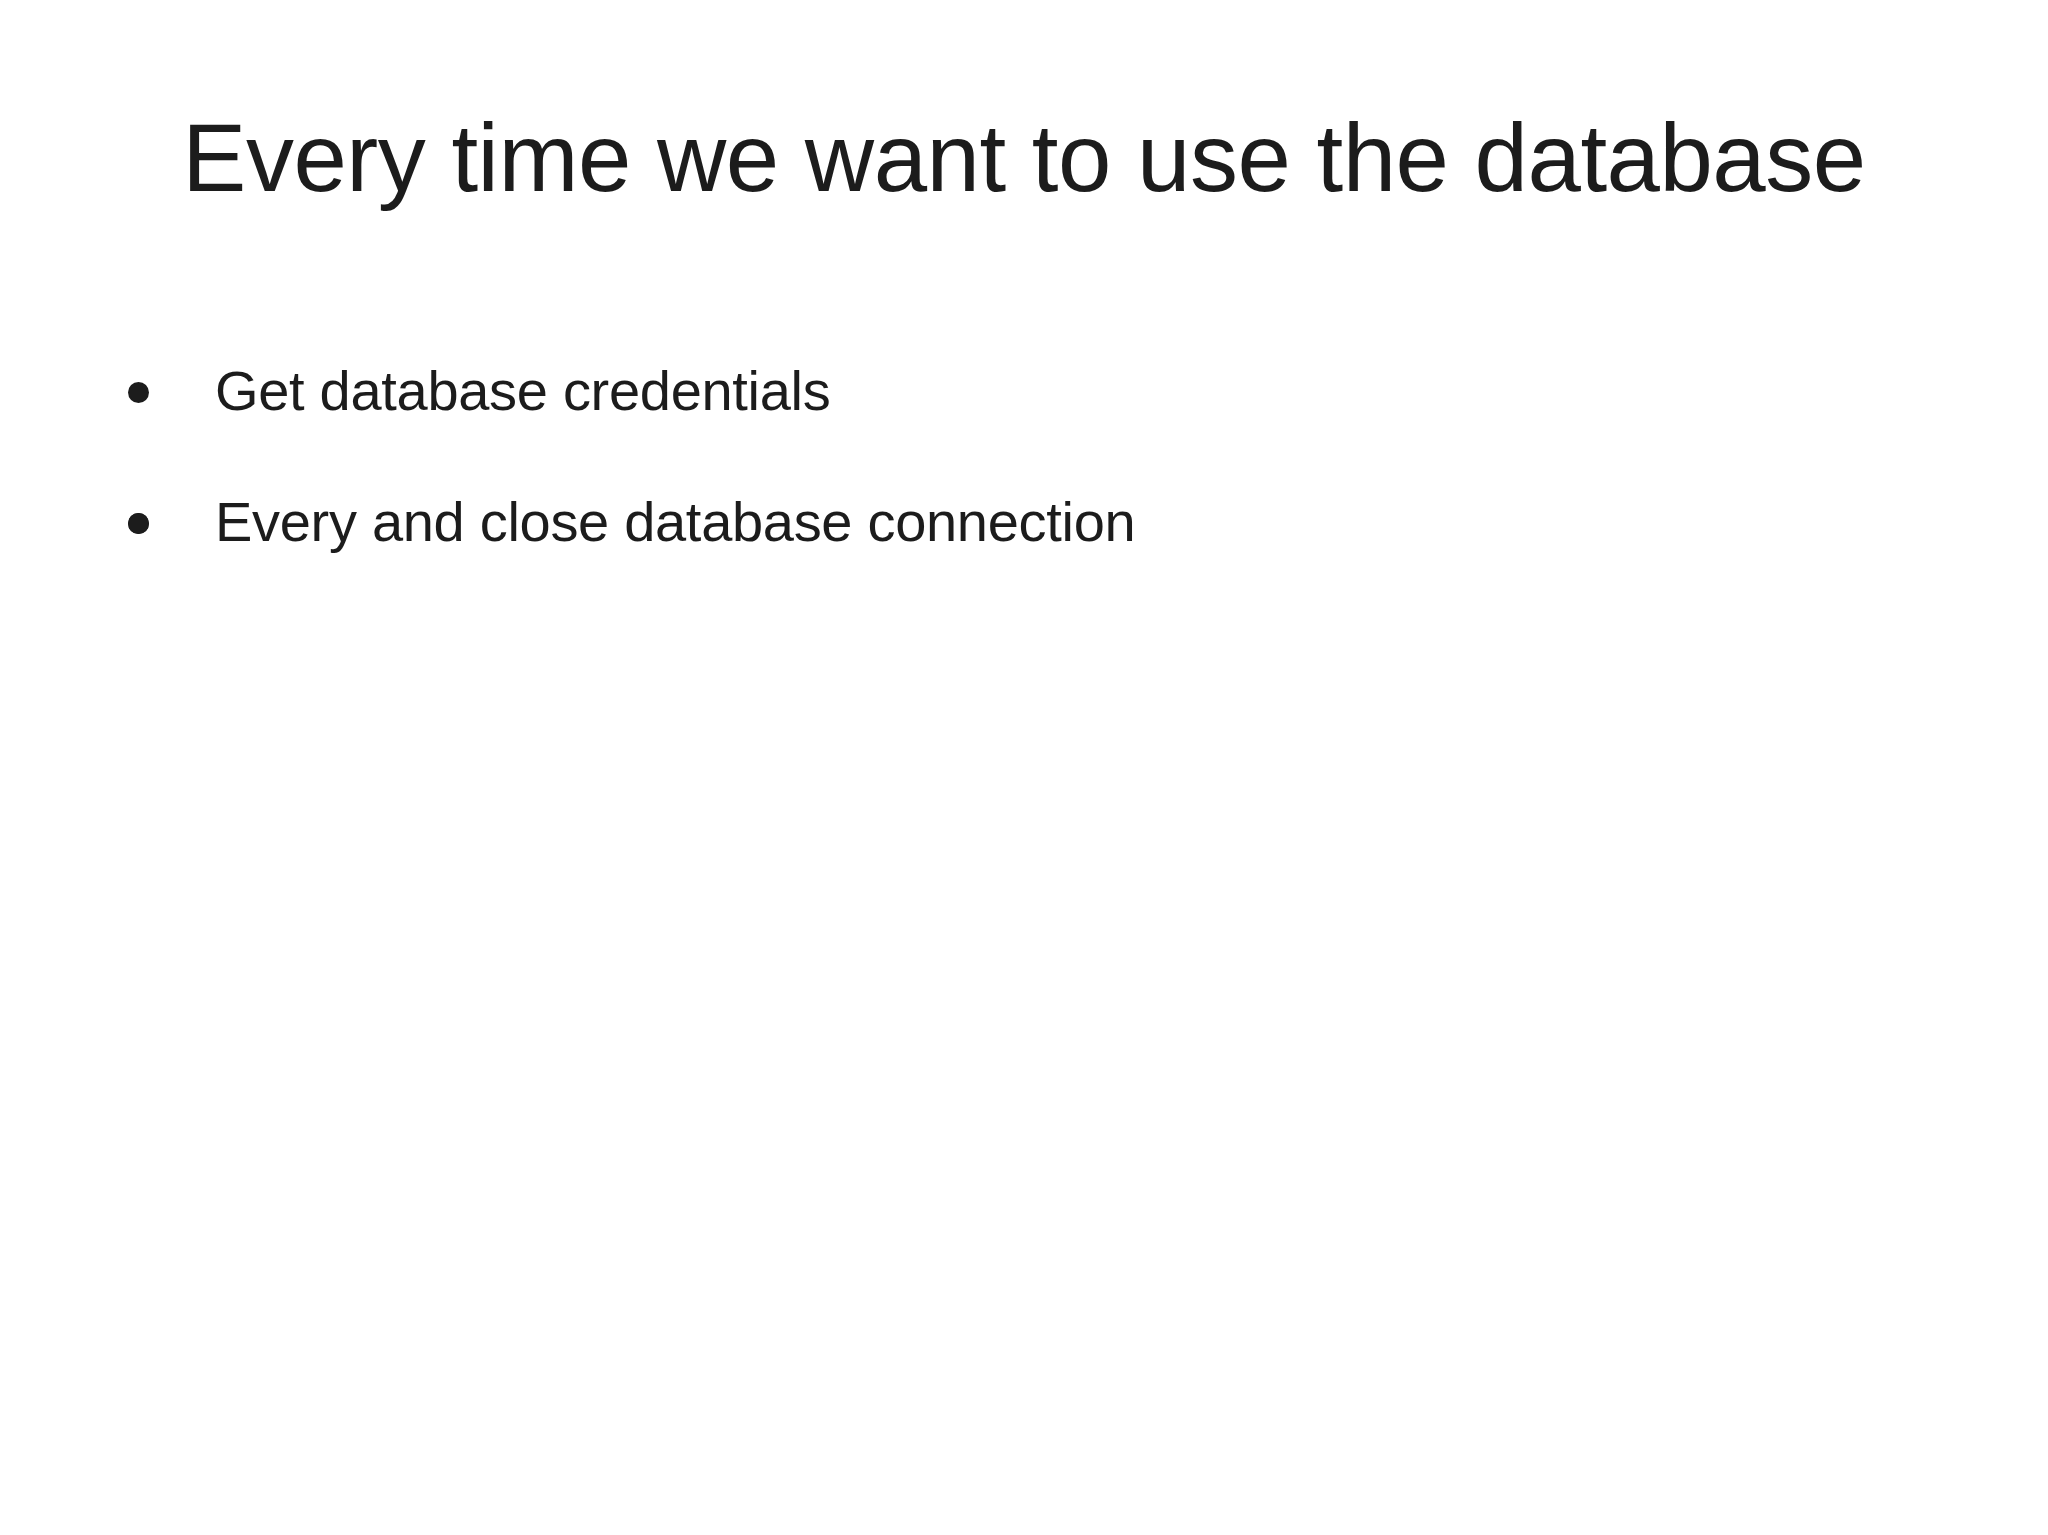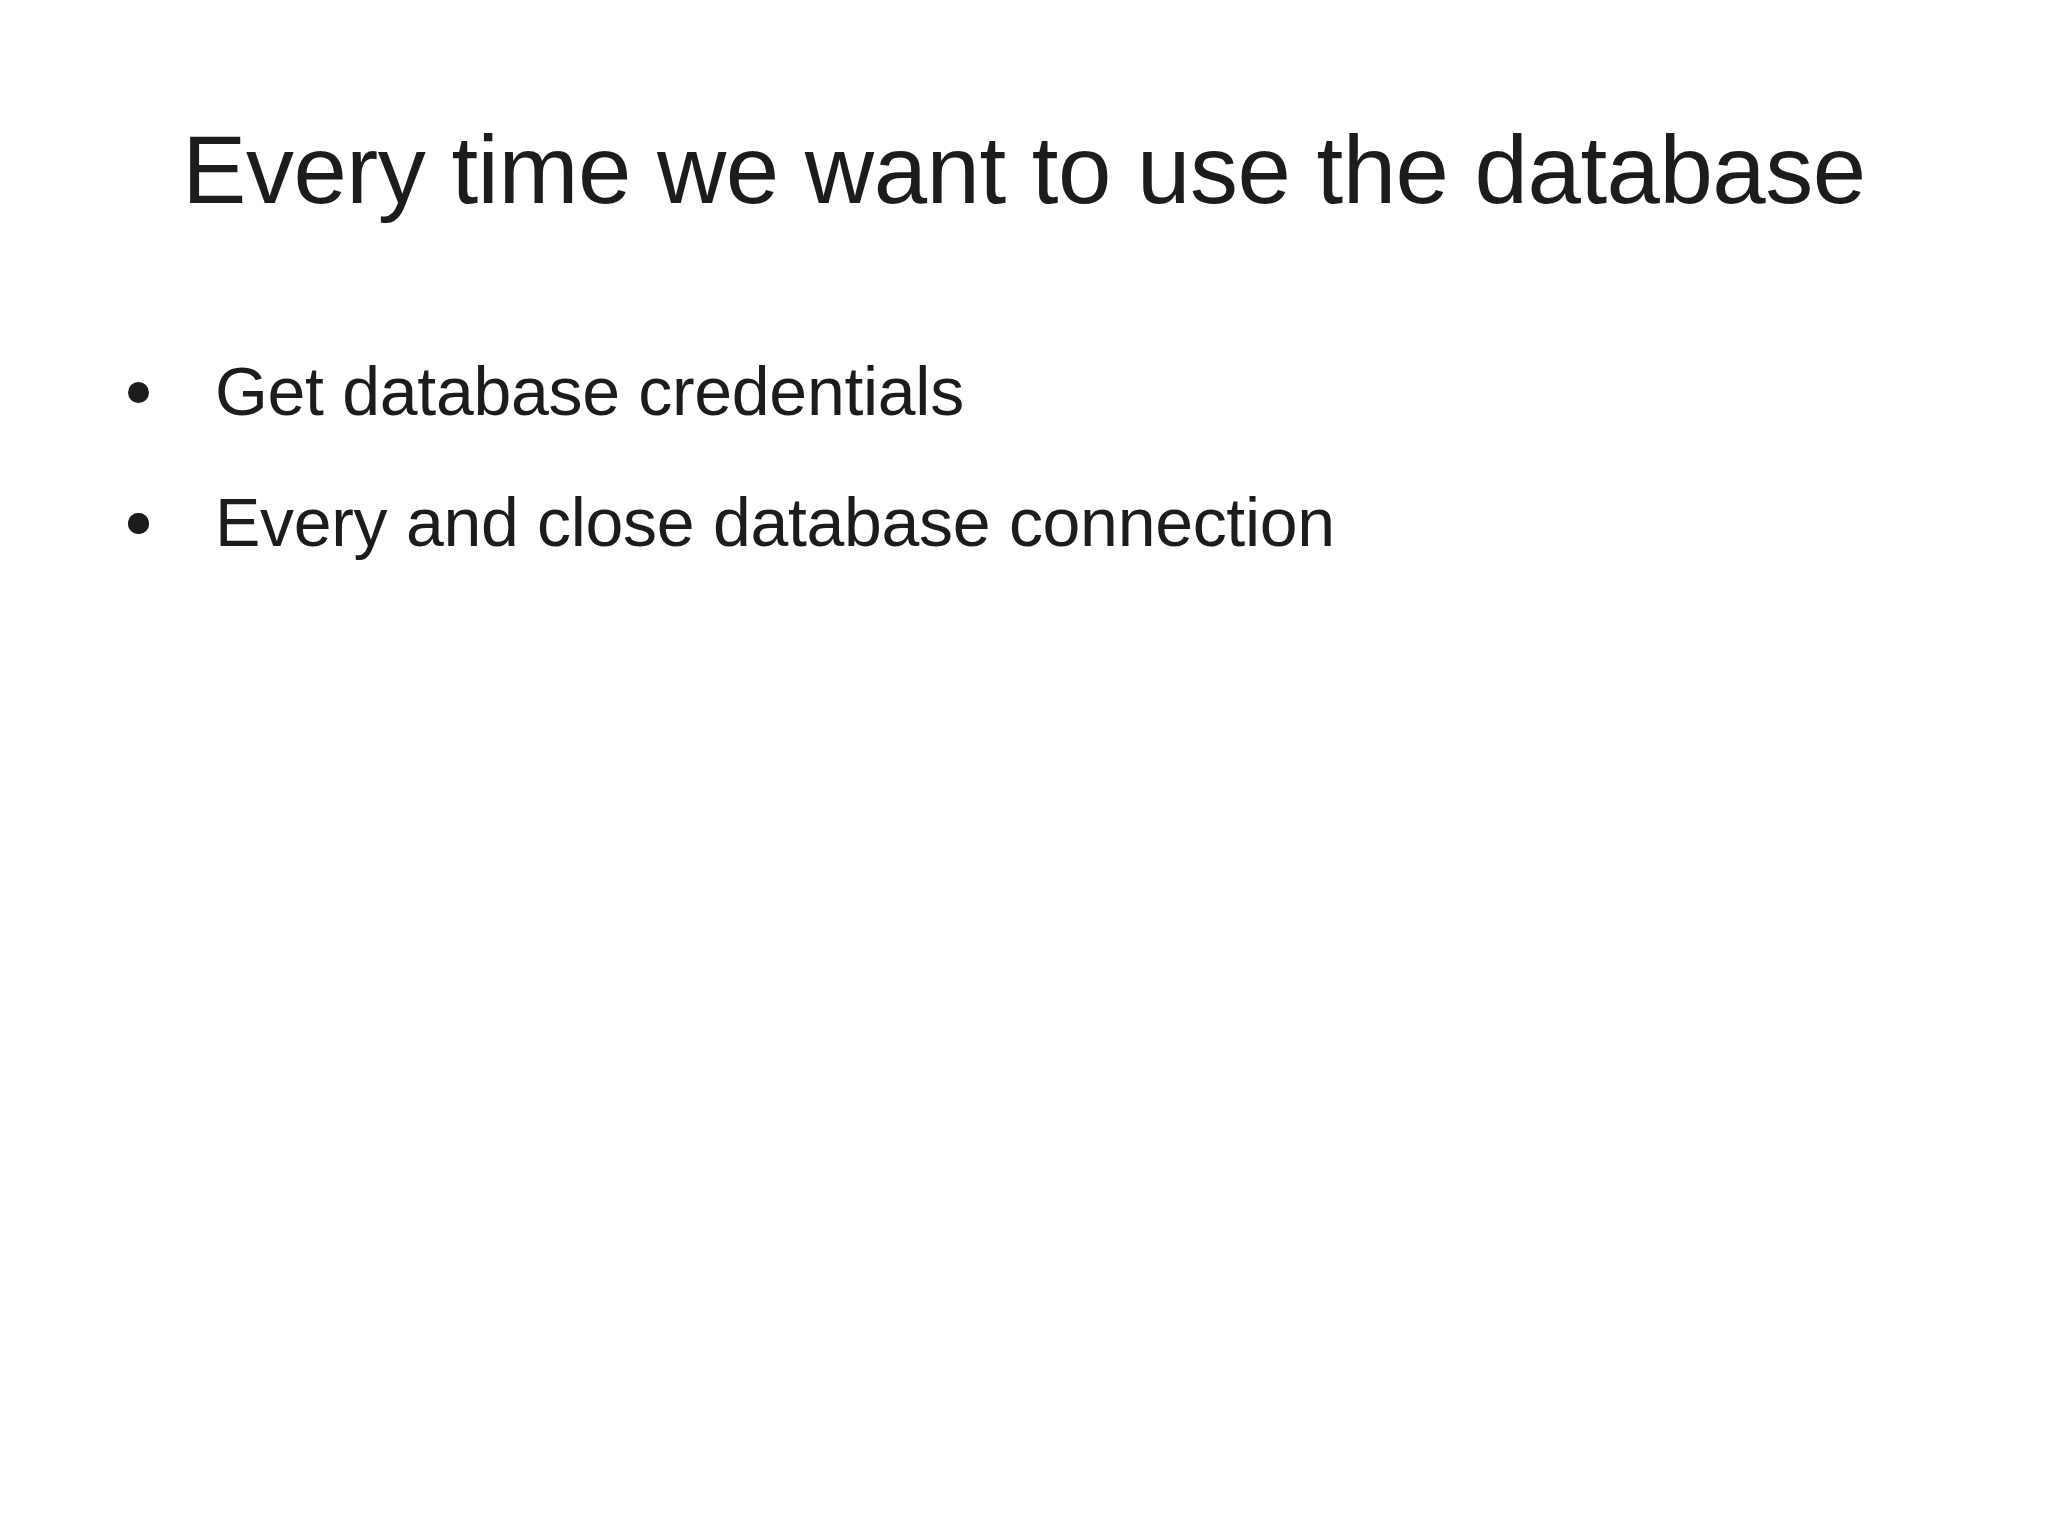--- a/index.html
+++ b/index.html
@@ -15,21 +15,21 @@
     position: relative;
     width: 2048px;
     height: 1535px;
     background: #ffffff;
     overflow: hidden;
   }
   
   #title-block {
     position: absolute;
     left: 133px;
-    top: 112px;
+    top: 100px;
     width: 1782px;
     text-align: center;
   }
   #slide-title {
     margin: 0;
     font-family: "Liberation Sans", sans-serif;
     font-weight: 400;
     font-size: 96px;
     line-height: 116px;
     letter-spacing: -0.5px;
@@ -47,21 +47,21 @@
     list-style: none;
     margin: 0;
     padding: 0;
   }
   li.bullet-item {
     position: relative;
     padding-left: 108px;
     margin: 0 0 45px 0;
     font-family: "Liberation Sans", sans-serif;
     font-weight: 400;
-    font-size: 68px;
+    font-size: 56px;
     line-height: 86px;
     letter-spacing: -0.3px;
     color: #1c1c1c;
     white-space: nowrap;
   }
   li.bullet-item:last-child {
     margin-bottom: 0;
   }
   span.bullet-dot {
     position: absolute;

